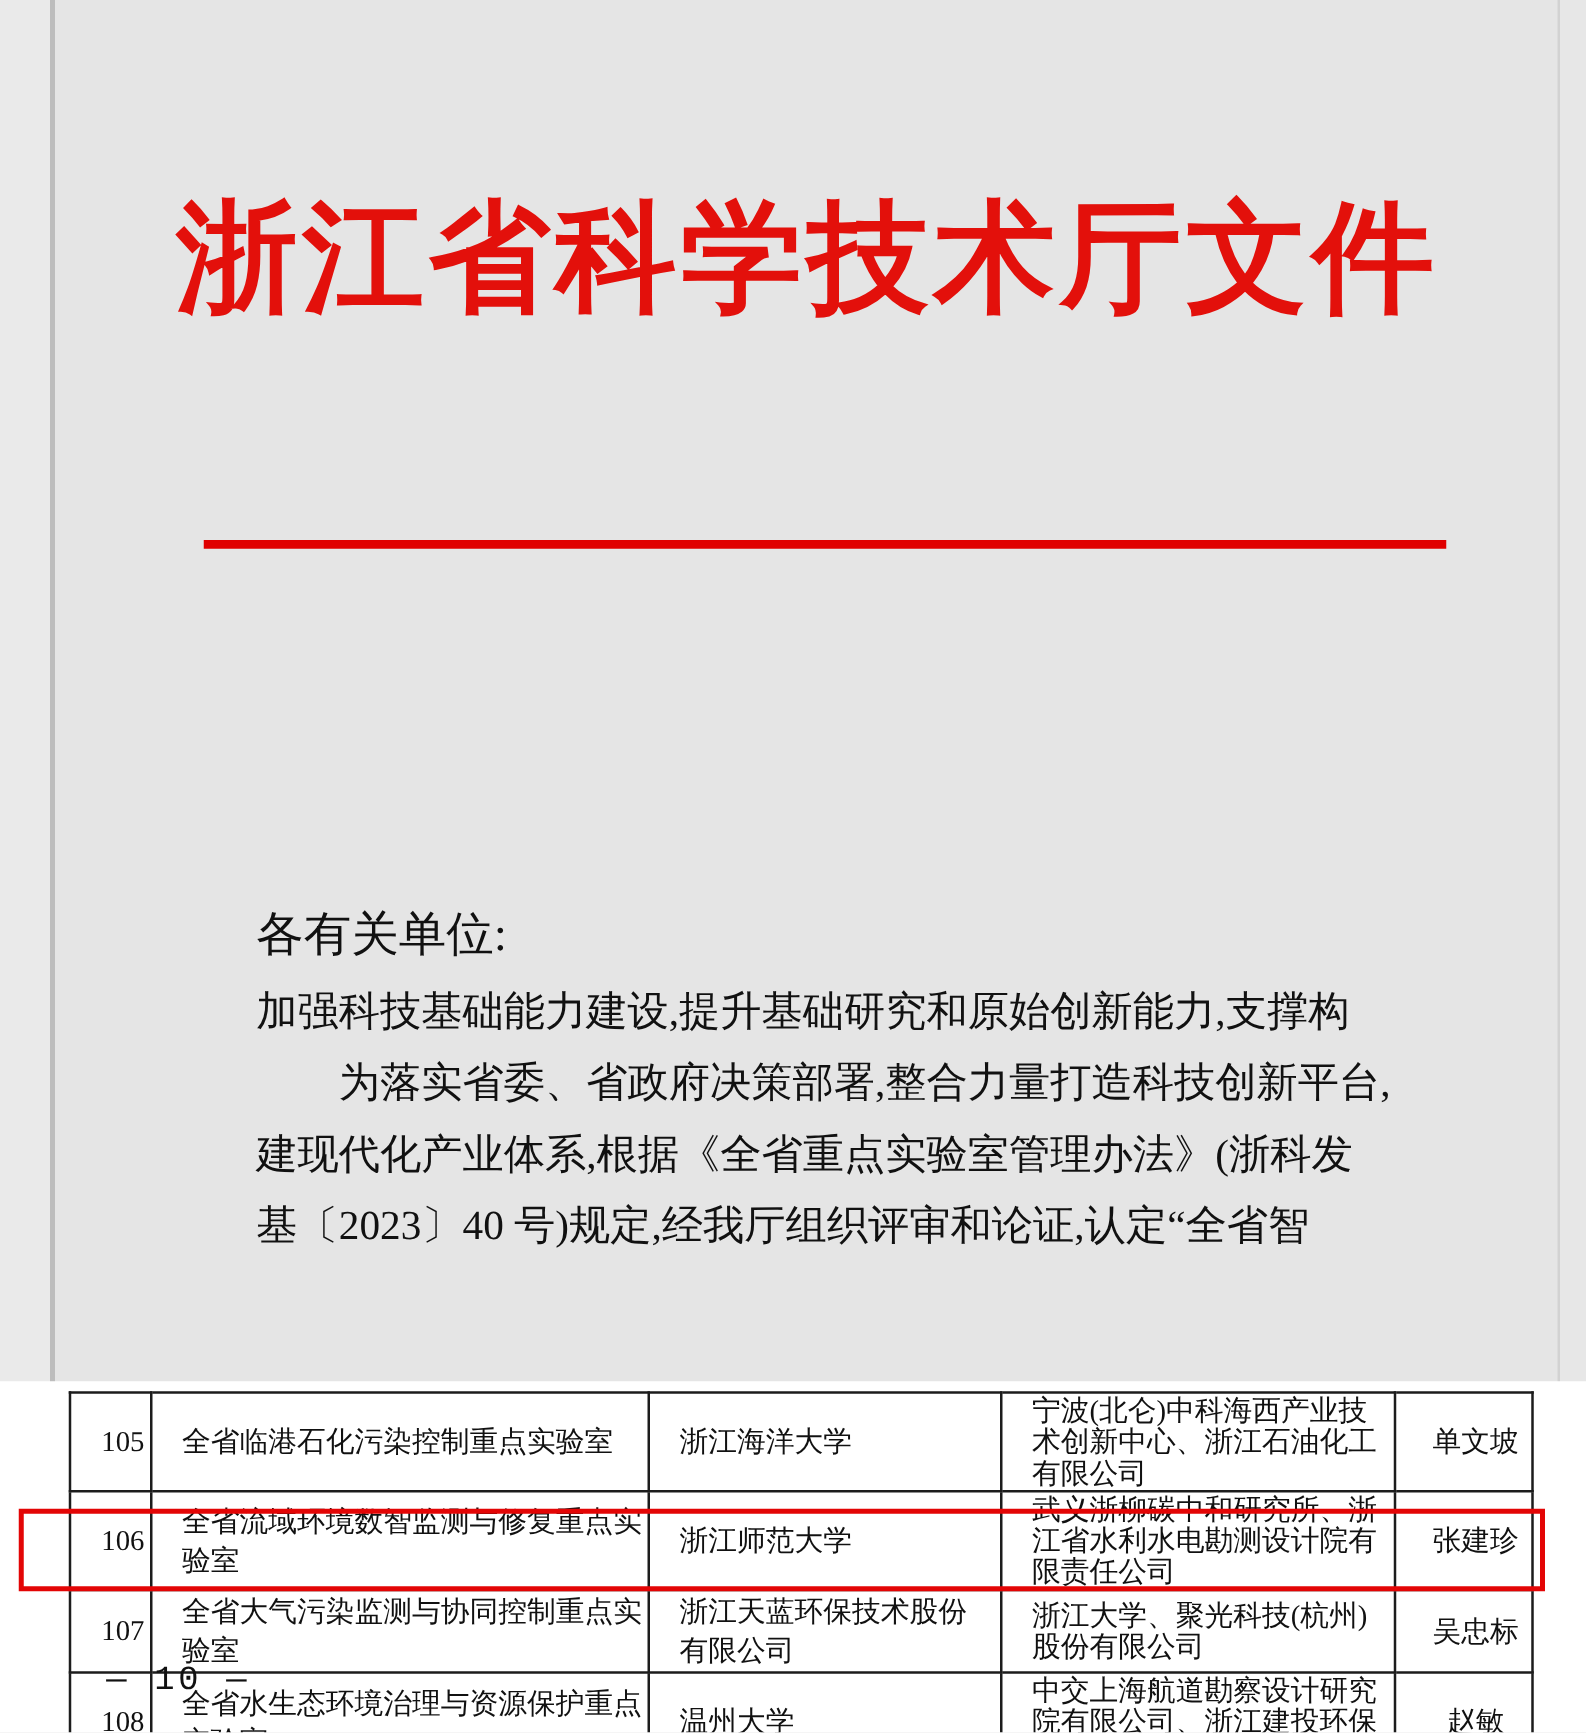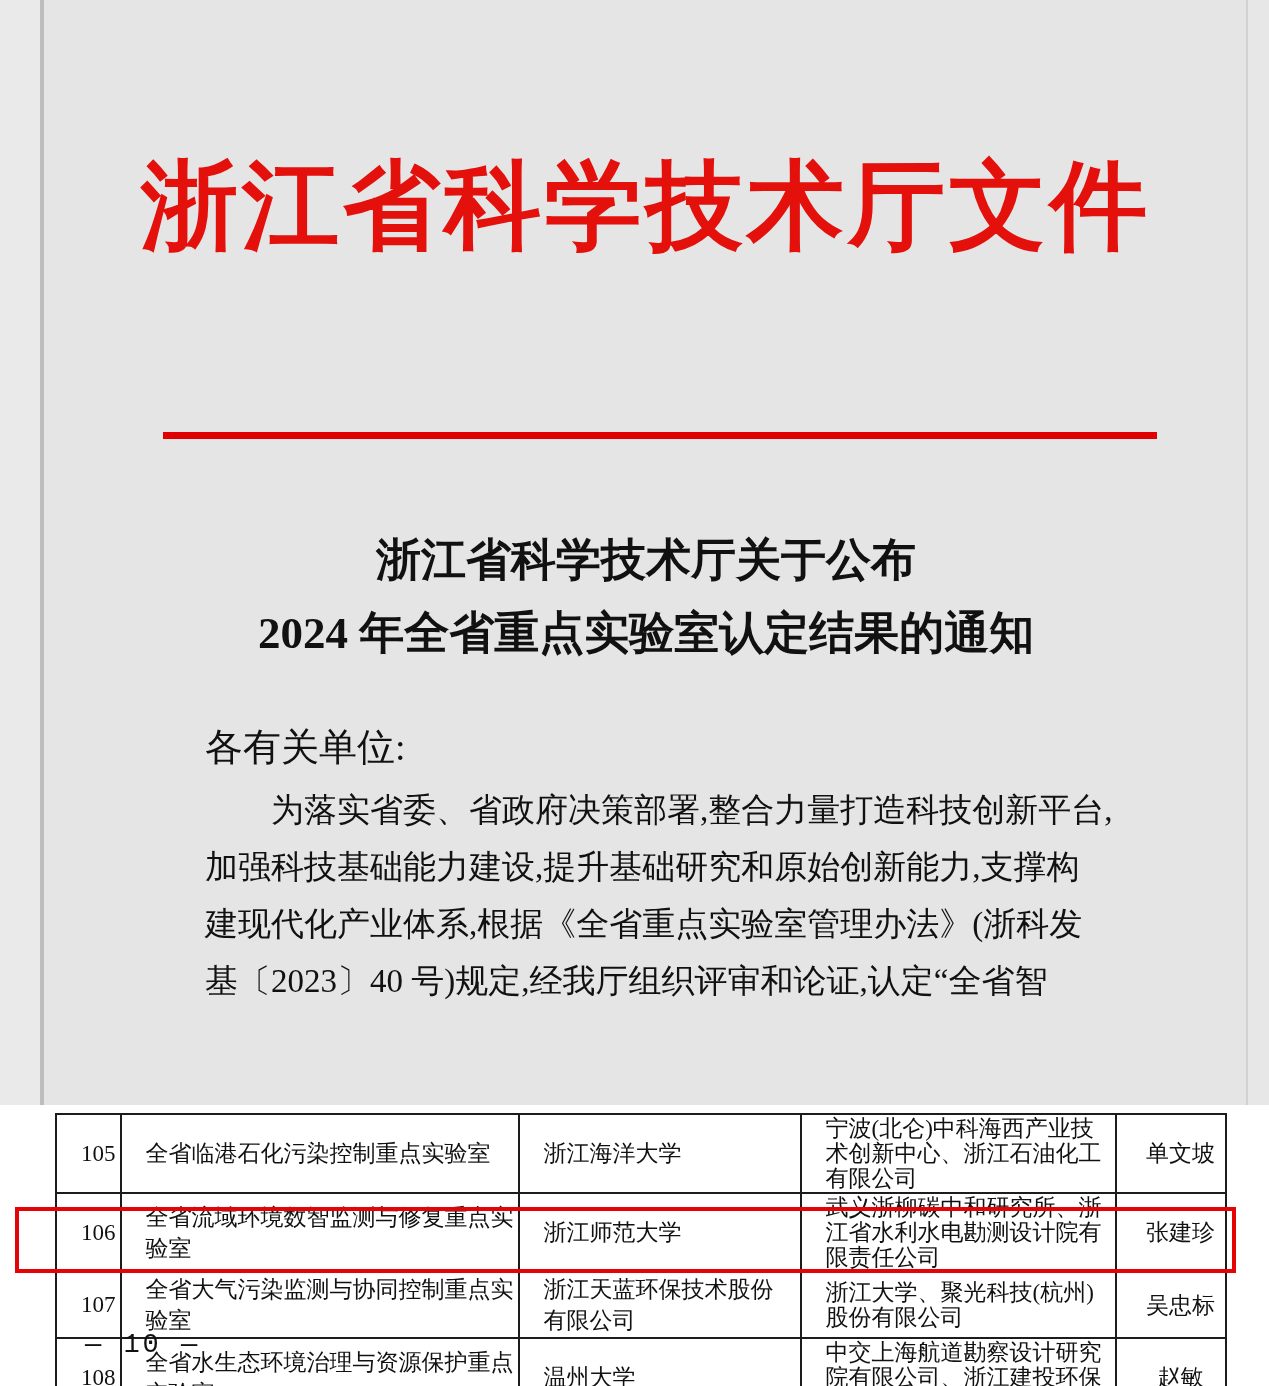--- a/index.html
+++ b/index.html
@@ -77,30 +77,26 @@
 
   <div class="margin-left"></div>
   <div class="margin-right"></div>
 
   <div class="doc">
     <h1 class="red-title" style="color: rgb(227, 16, 11);">浙江省科学技术厅文件</h1>
 
 
     <div class="red-rule" style="background: rgb(224, 0, 0);"></div>
 
-    <div class="notice-title">
-      <div>浙江省科学技术厅关于公布</div>
-      <div>2024 年全省重点实验室认定结果的通知</div>
-    </div>
 
     <div class="salutation">各有关单位:</div>
 
     <div class="body-par">
+      <div class="body-line">加强科技基础能力建设,提升基础研究和原始创新能力,支撑构</div>
       <div class="body-line indent">为落实省委、省政府决策部署,整合力量打造科技创新平台,</div>
-      <div class="body-line">加强科技基础能力建设,提升基础研究和原始创新能力,支撑构</div>
       <div class="body-line">建现代化产业体系,根据《全省重点实验室管理办法》(浙科发</div>
       <div class="body-line">基〔2023〕40 号)规定,经我厅组织评审和论证,认定“全省智</div>
     </div>
   </div>
 
   <div class="table-section">
     <table class="results">
       <colgroup>
         <col style="width:55px">
           <col style="width:398px">

